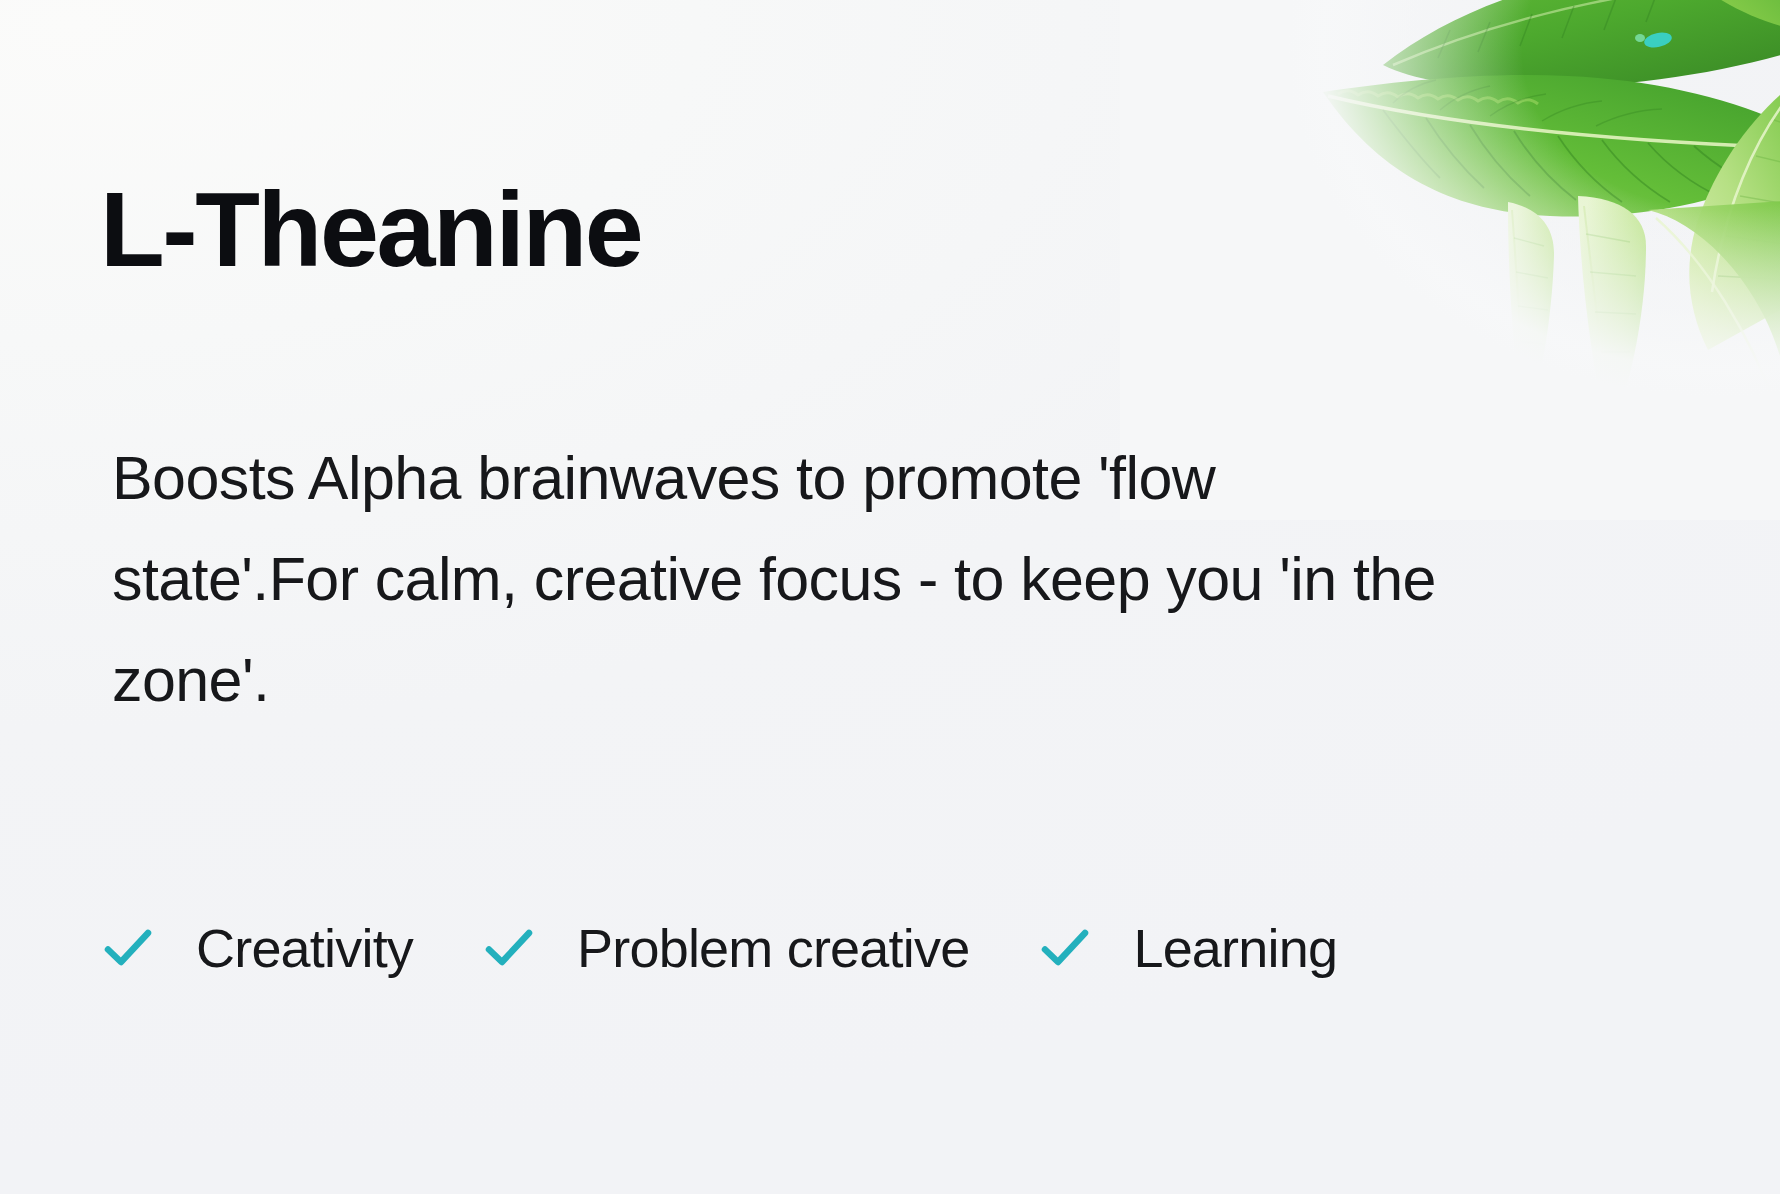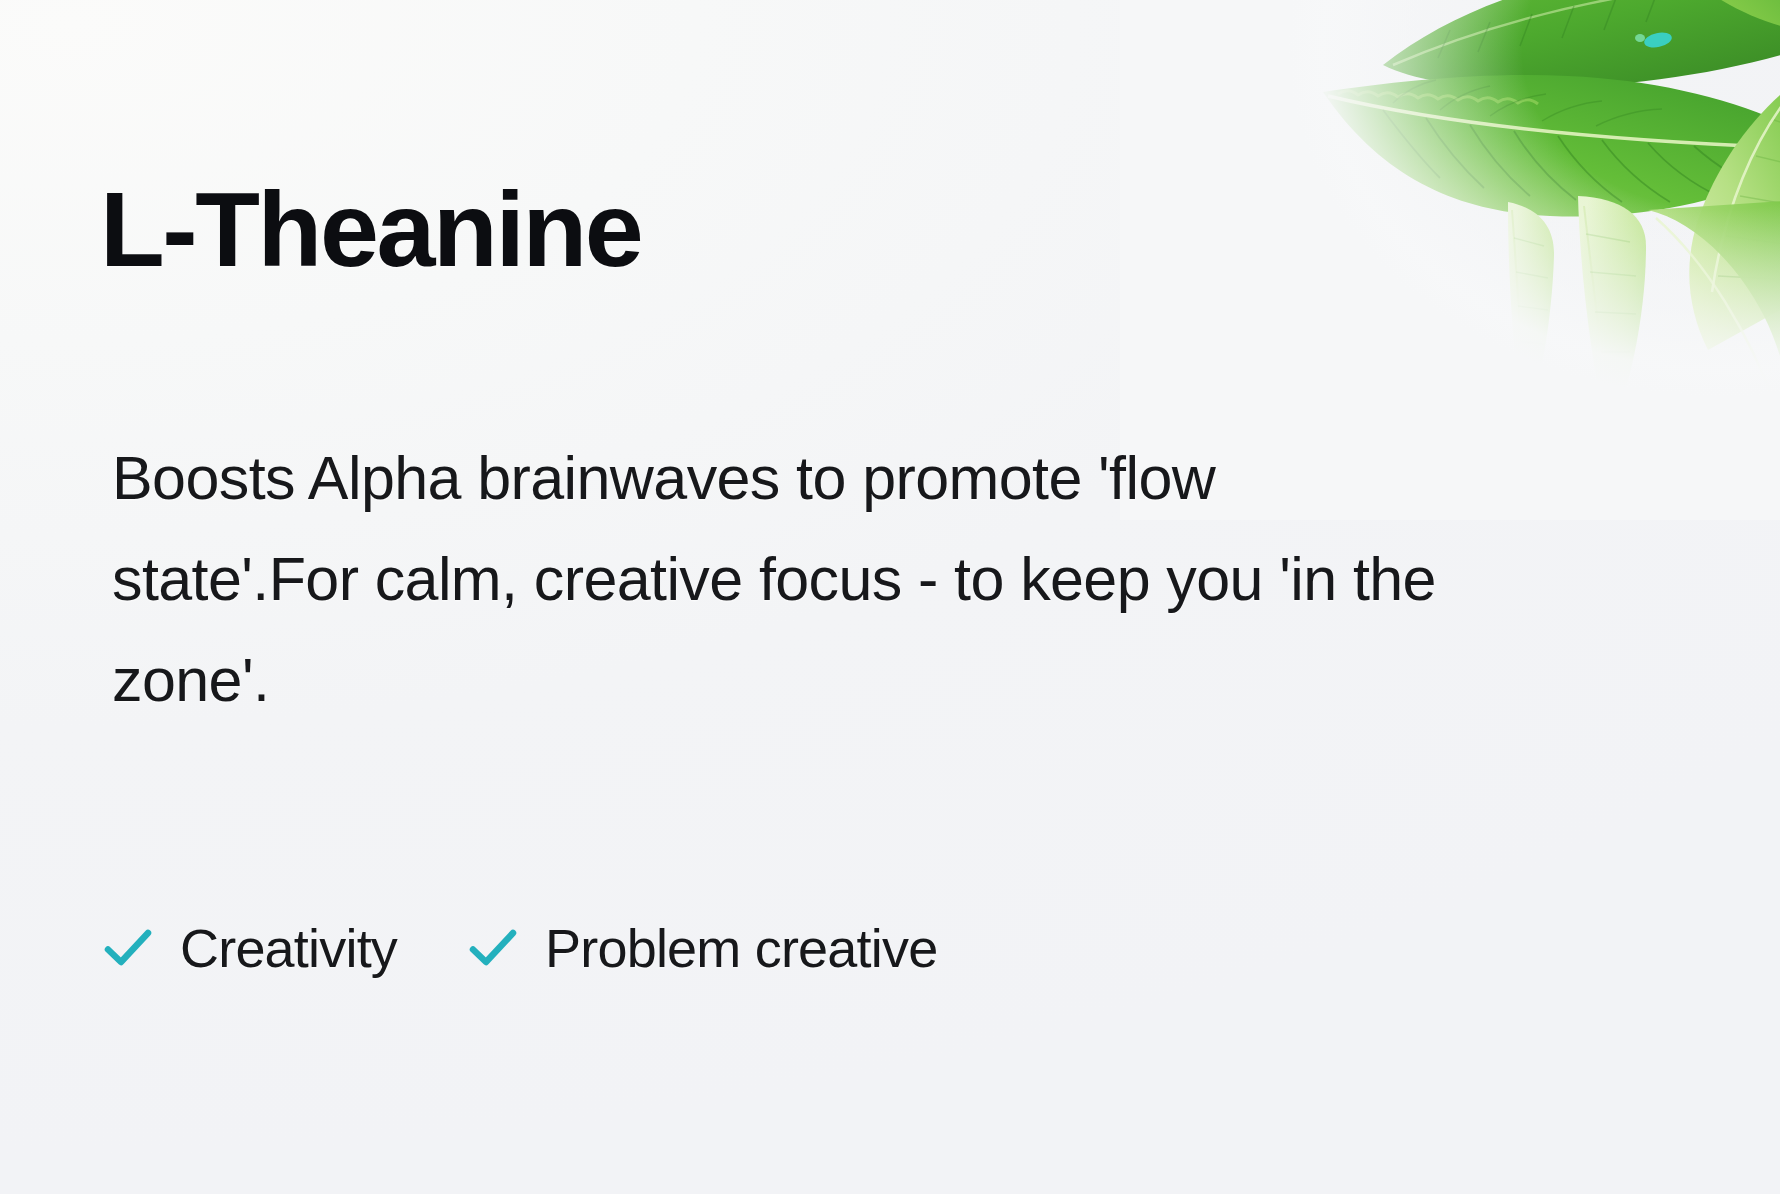--- a/index.html
+++ b/index.html
@@ -91,21 +91,21 @@
     top: 920px;
     left: 0;
     display: flex;
     align-items: center;
     gap: 68px;
     width: 1420px;
   }
   .feature {
     display: flex;
     align-items: center;
-    gap: 24px;
+    gap: 40px;
     white-space: nowrap;
   }
   .feature .check {
     flex: 0 0 auto;
     width: 56px;
     height: 56px;
     display: block;
   }
   .feature .check svg { display: block; width: 56px; height: 56px; }
   .feature .flabel {
@@ -262,16 +262,24 @@
 
       <div class="feature">
         <span class="check">
           <svg viewBox="0 0 56 56" xmlns="http://www.w3.org/2000/svg" aria-hidden="true">
             <path d="M8 29.5 L21 42 L48 13" fill="none" stroke="#23b0bd" stroke-width="6.5" stroke-linecap="round" stroke-linejoin="round"></path>
           </svg>
         </span>
         <span class="flabel">Problem creative</span>
       </div>
 
+      <div class="feature">
+        <span class="check">
+          <svg viewBox="0 0 56 56" xmlns="http://www.w3.org/2000/svg" aria-hidden="true">
+            <path d="M8 29.5 L21 42 L48 13" fill="none" stroke="#23b0bd" stroke-width="6.5" stroke-linecap="round" stroke-linejoin="round"></path>
+          </svg>
+        </span>
+        <span class="flabel">Learning</span>
+      </div>
 
     </div>
   </div>
 </div>
 
 </body></html>

